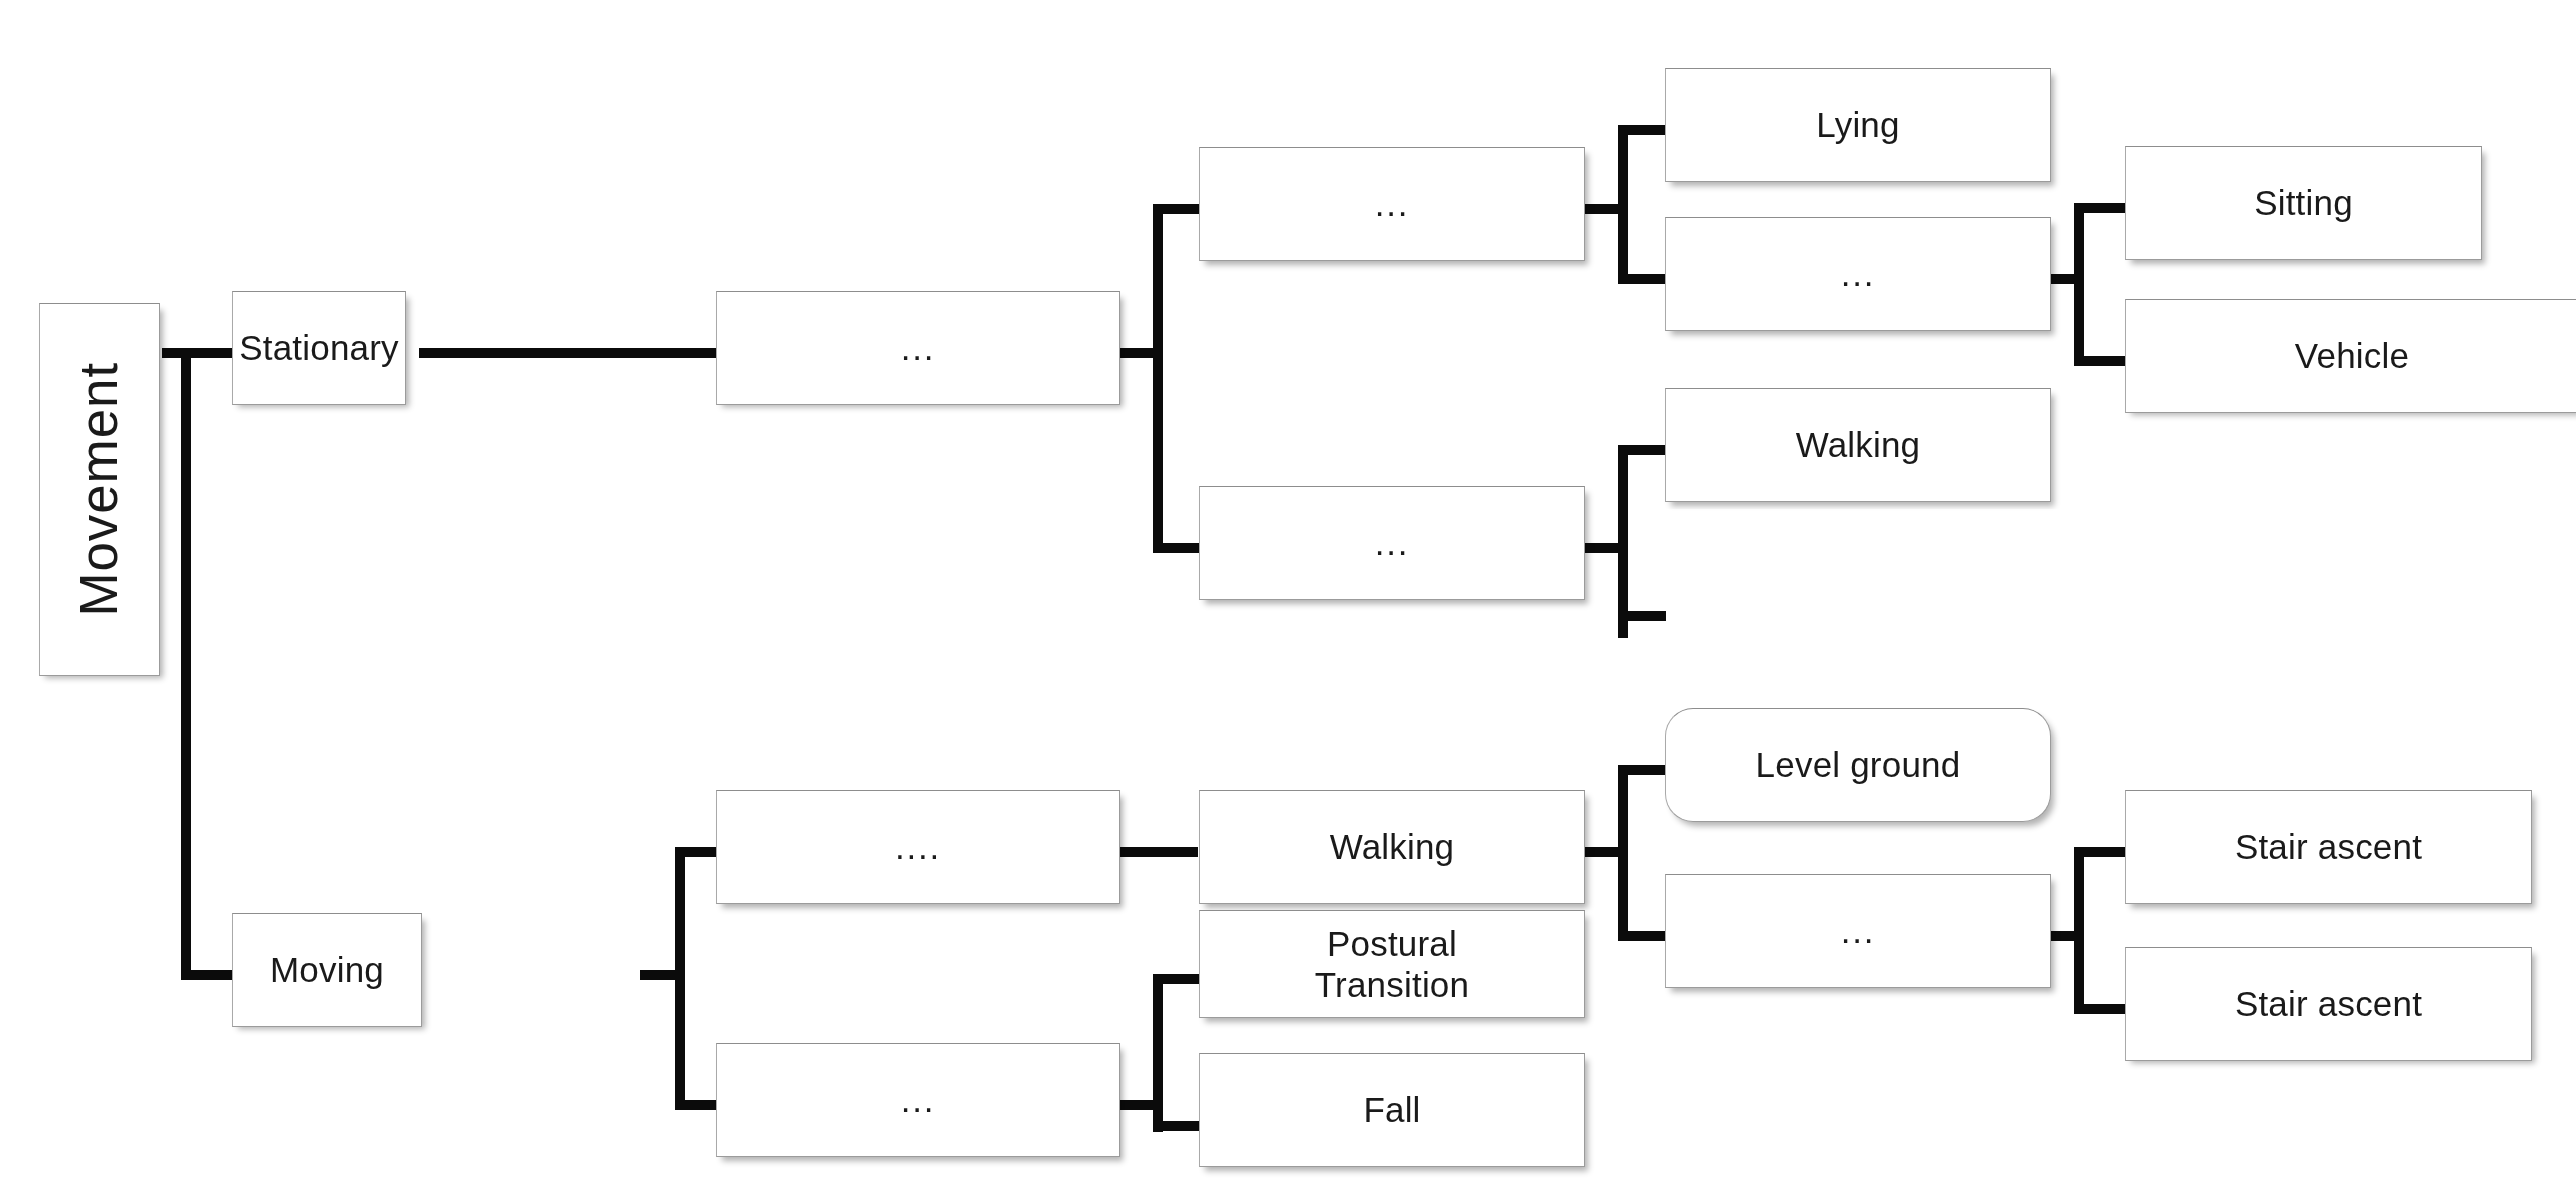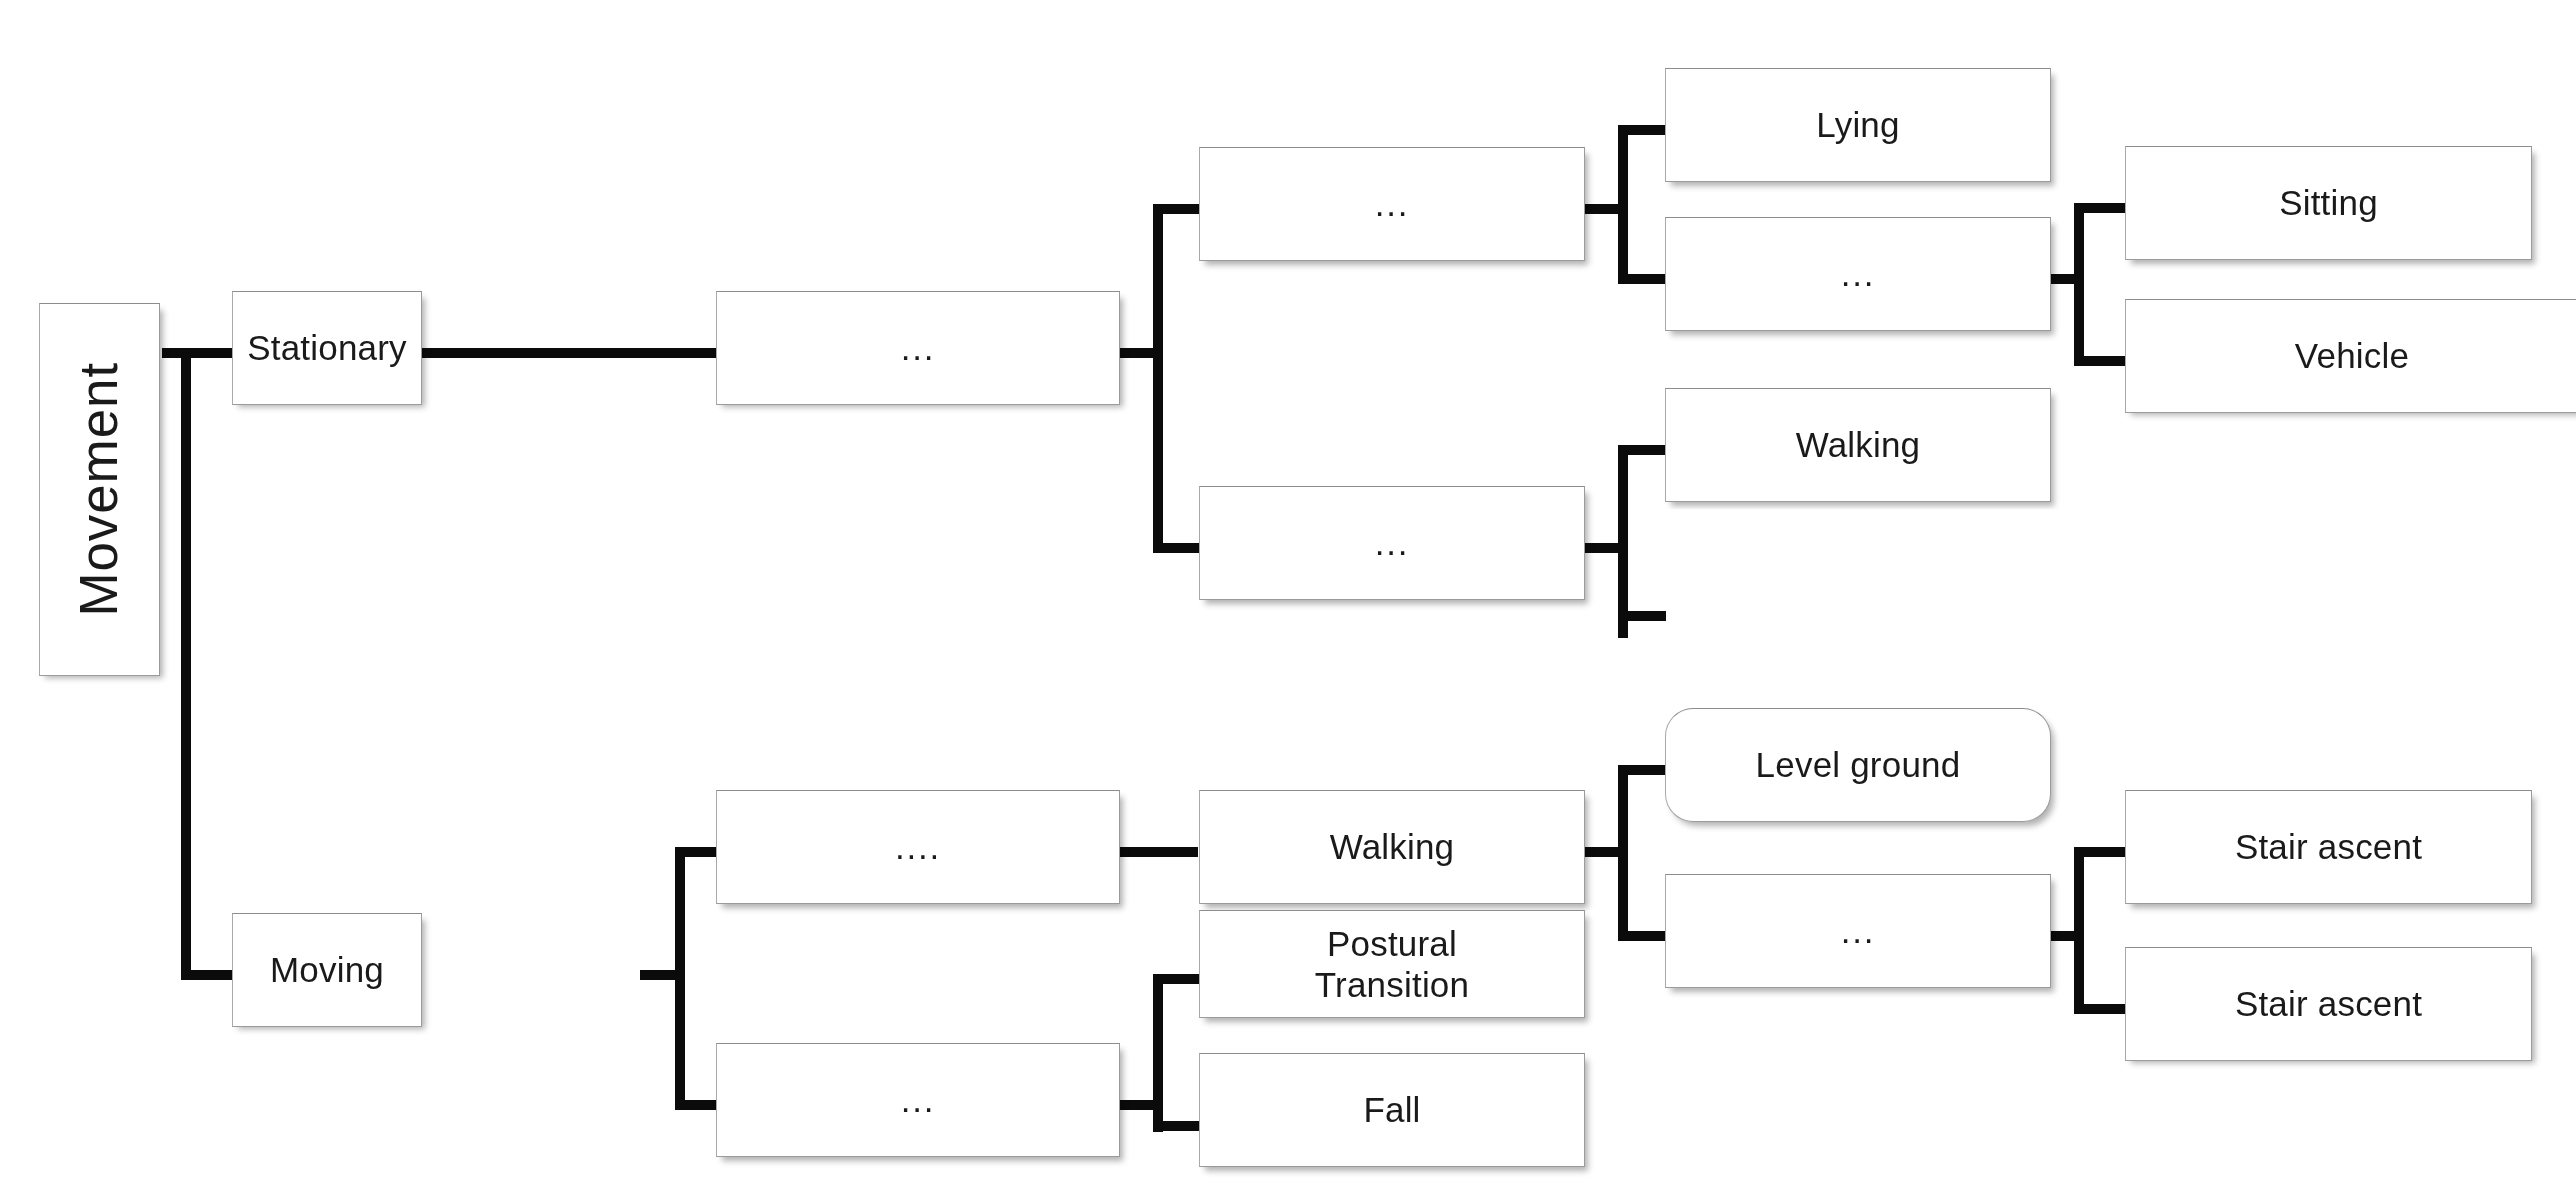--- a/index.html
+++ b/index.html
@@ -122,21 +122,21 @@
 
   <div class="conn h" style="left:1119px; top:1100px; width:44px;"></div>
   <div class="conn v" style="left:1153px; top:974px; height:158px;"></div>
   <div class="conn h" style="left:1153px; top:974px; width:48px;"></div>
   <div class="conn h" style="left:1153px; top:1121px; width:48px;"></div>
 
   <div class="node root" style="left:39px; top:303px; width:121px; height:373px;">
     <span class="label">Movement</span>
   </div>
 
-  <div class="node" style="left:232px; top:291px; width:190px; height:114px;">
+  <div class="node" style="left:232px; top:291px; width:174px; height:114px;">
     <span class="label">Stationary</span>
   </div>
 
   <div class="node" style="left:232px; top:913px; width:190px; height:114px;">
     <span class="label">Moving</span>
   </div>
 
   <div class="node ellipsis" style="left:716px; top:291px; width:404px; height:114px;">
     <span class="label">...</span>
   </div>
@@ -184,21 +184,21 @@
 
 
   <div class="node" style="left:1665px; top:708px; width:386px; height:114px;border-radius:28px;">
     <span class="label">Level ground</span>
   </div>
 
   <div class="node ellipsis" style="left:1665px; top:874px; width:386px; height:114px;">
     <span class="label">...</span>
   </div>
 
-  <div class="node" style="left:2125px; top:146px; width:407px; height:114px;">
+  <div class="node" style="left:2125px; top:146px; width:357px; height:114px;">
     <span class="label">Sitting</span>
   </div>
 
   <div class="node" style="left:2125px; top:299px; width:454px; height:114px;">
     <span class="label">Vehicle</span>
   </div>
 
   <div class="node" style="left:2125px; top:790px; width:407px; height:114px;">
     <span class="label">Stair ascent</span>
   </div>

